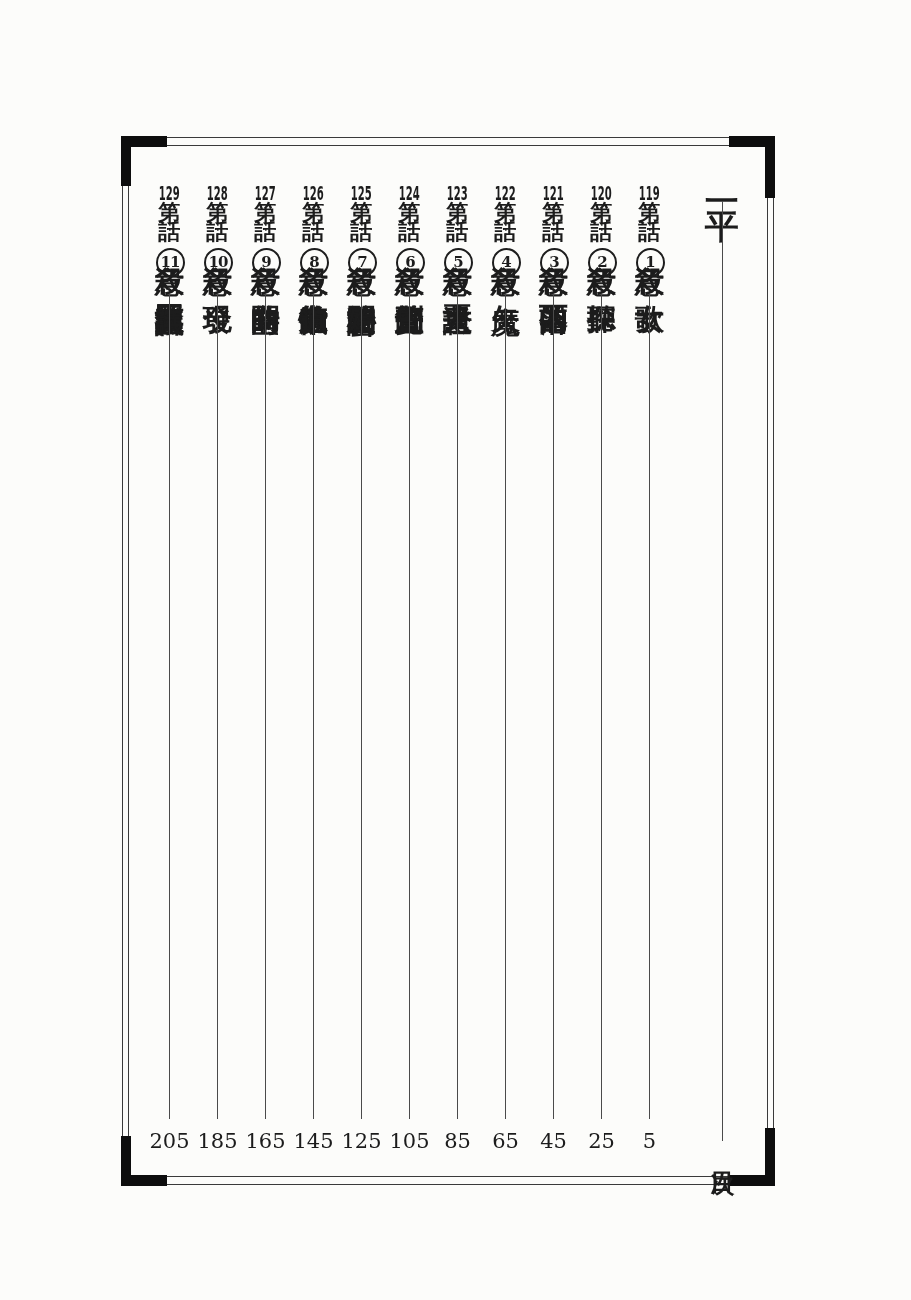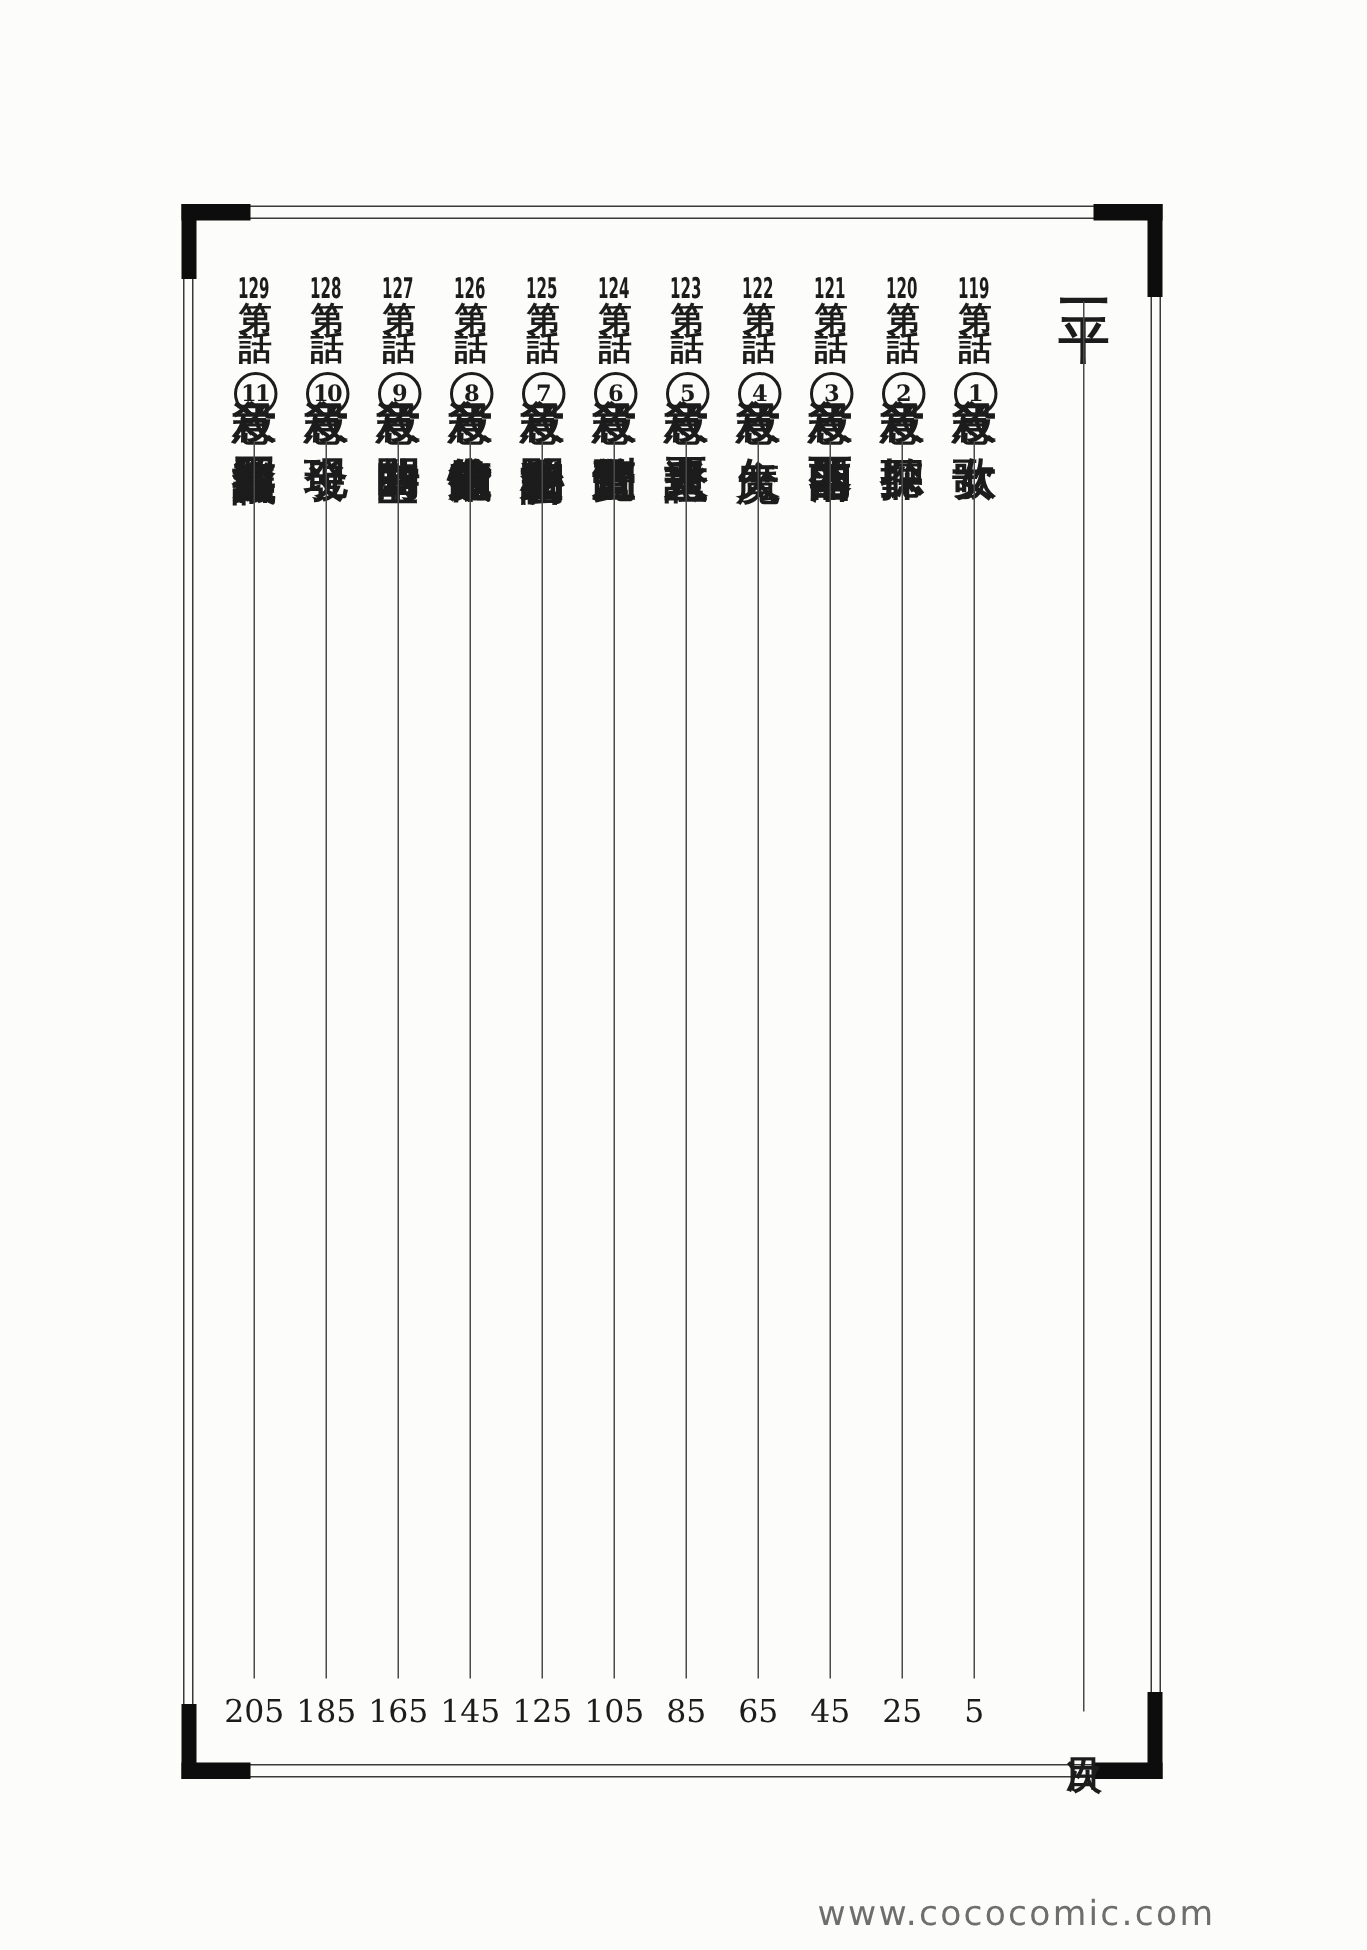--- a/index.html
+++ b/index.html
@@ -234,14 +234,13 @@
         <div class="header"><span>第</span><span class="tcy">129</span><span>話</span></div>
         <div class="leader">⋮⋮</div>
         <div class="ctitle"><span>殺意</span><span class="circle">11</span><span>第三次共同搜查會議</span></div>
         <div class="line"></div>
         <div class="pagenum">205</div>
       </div>
 
     </div>
   </div>
 
-  <div class="watermark">www.cococomic.com</div>
 </div>
 
 </body></html>

